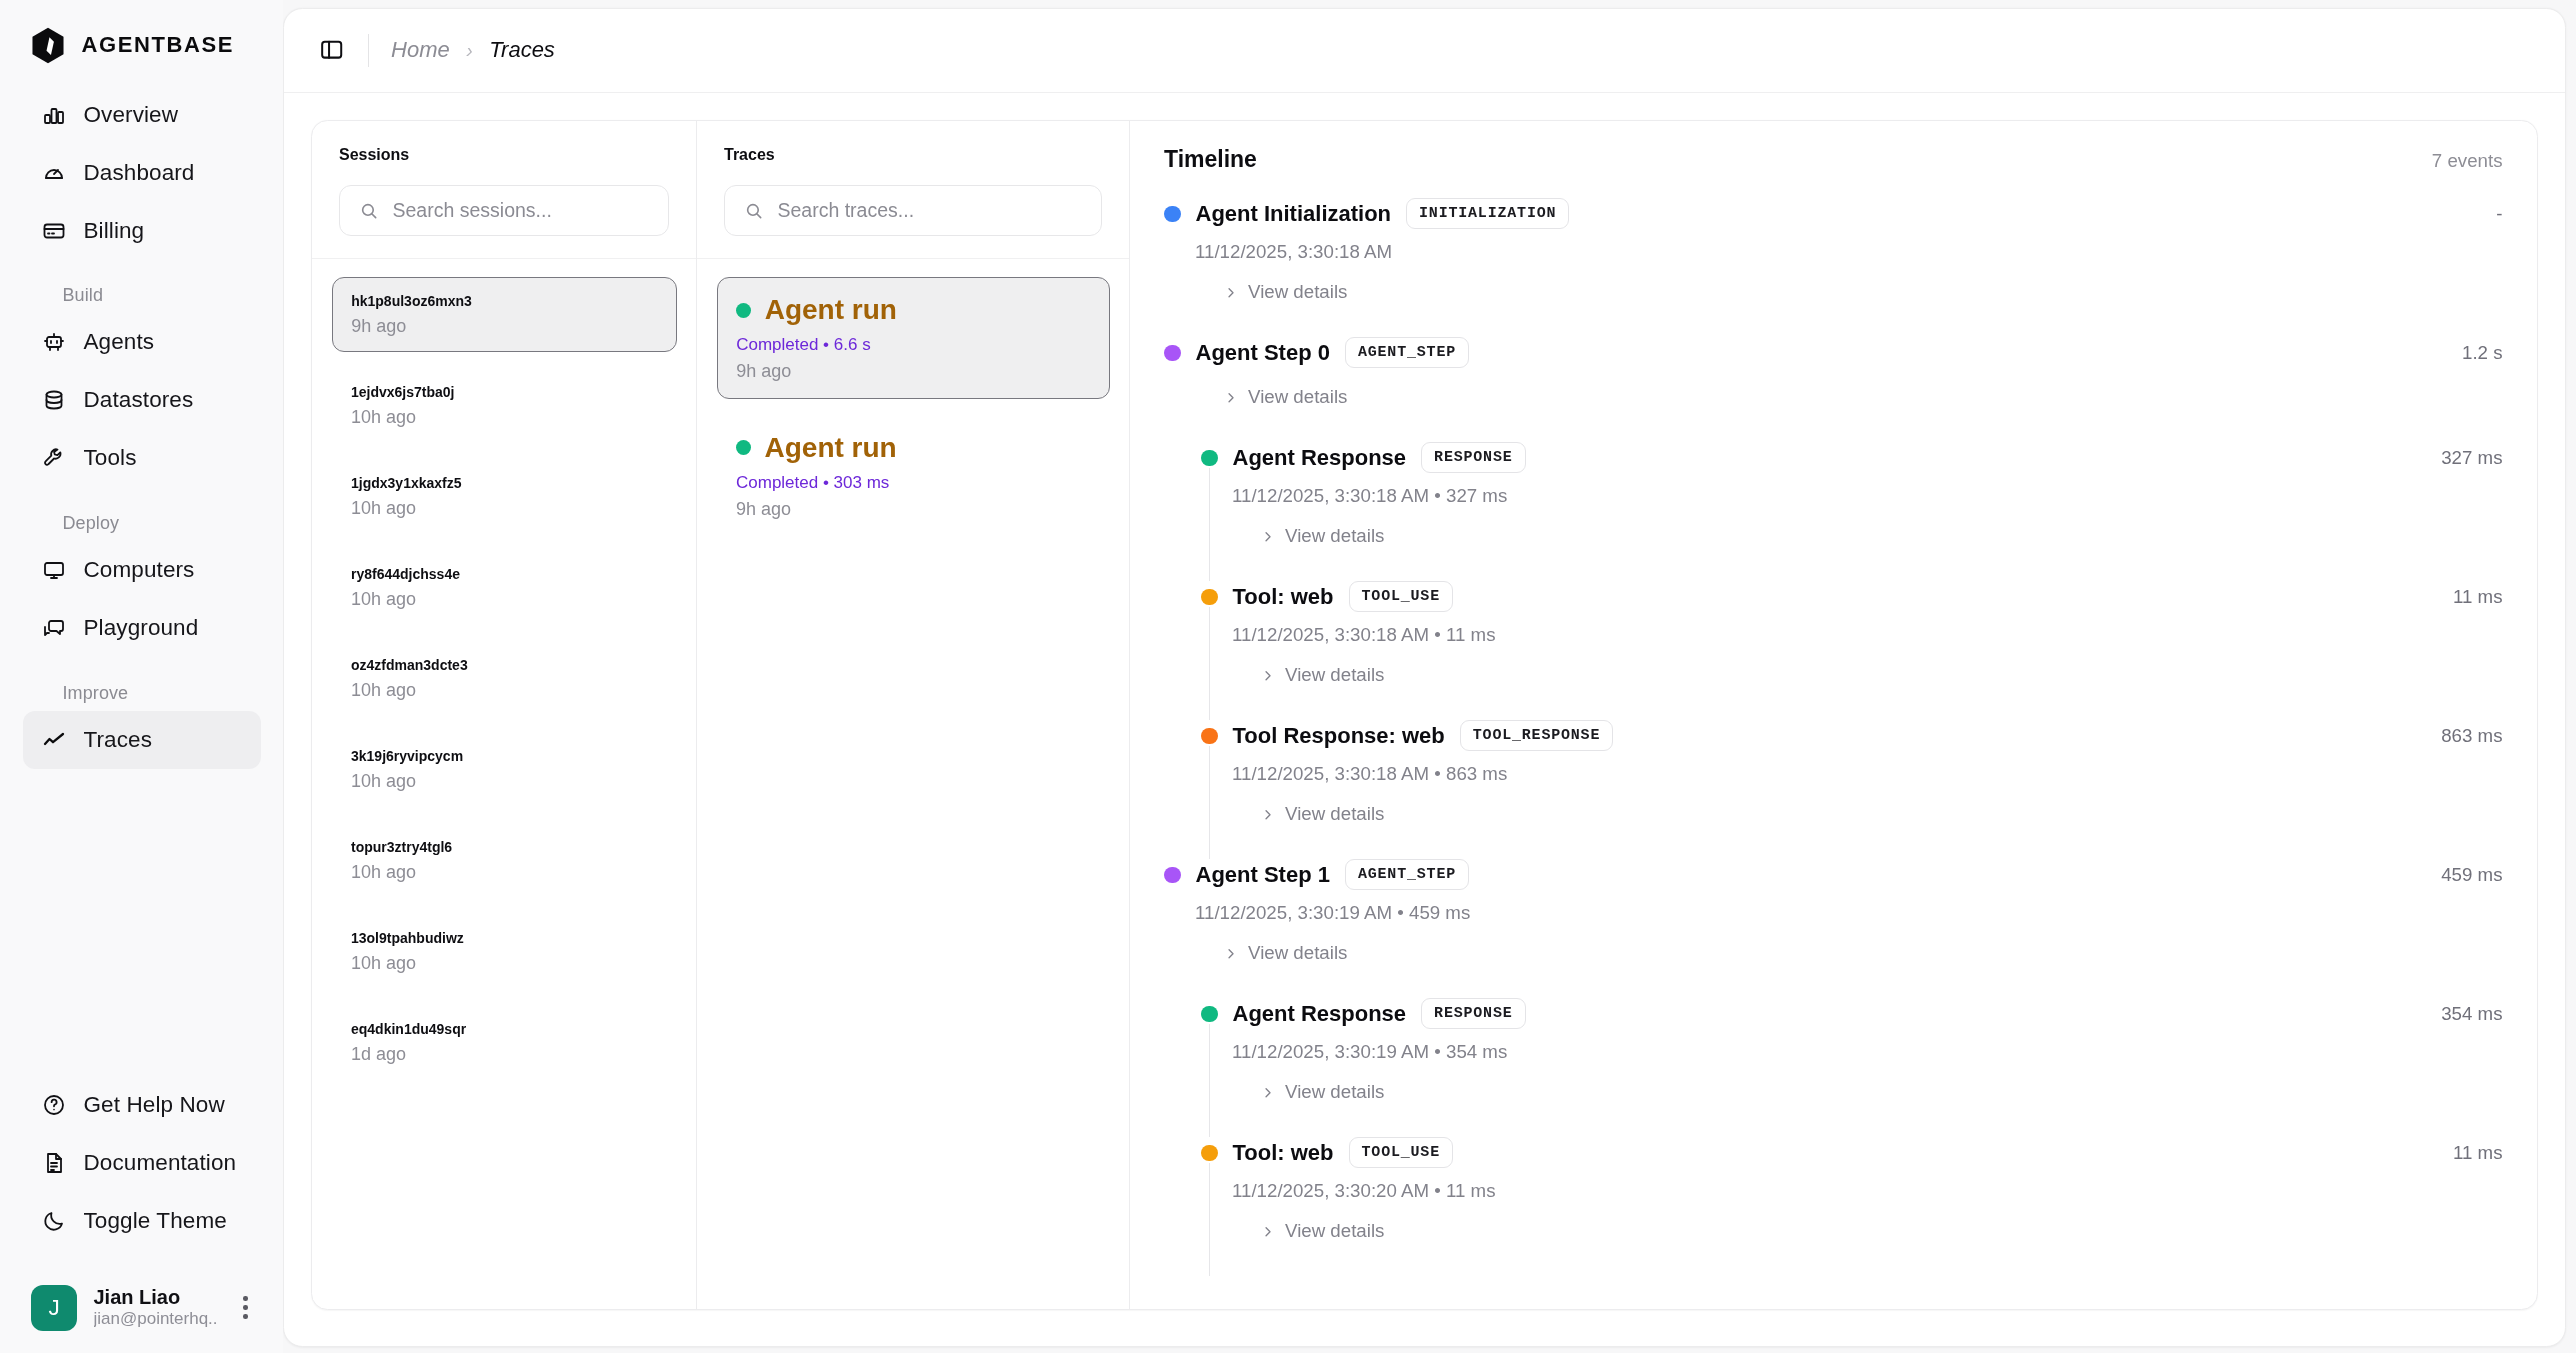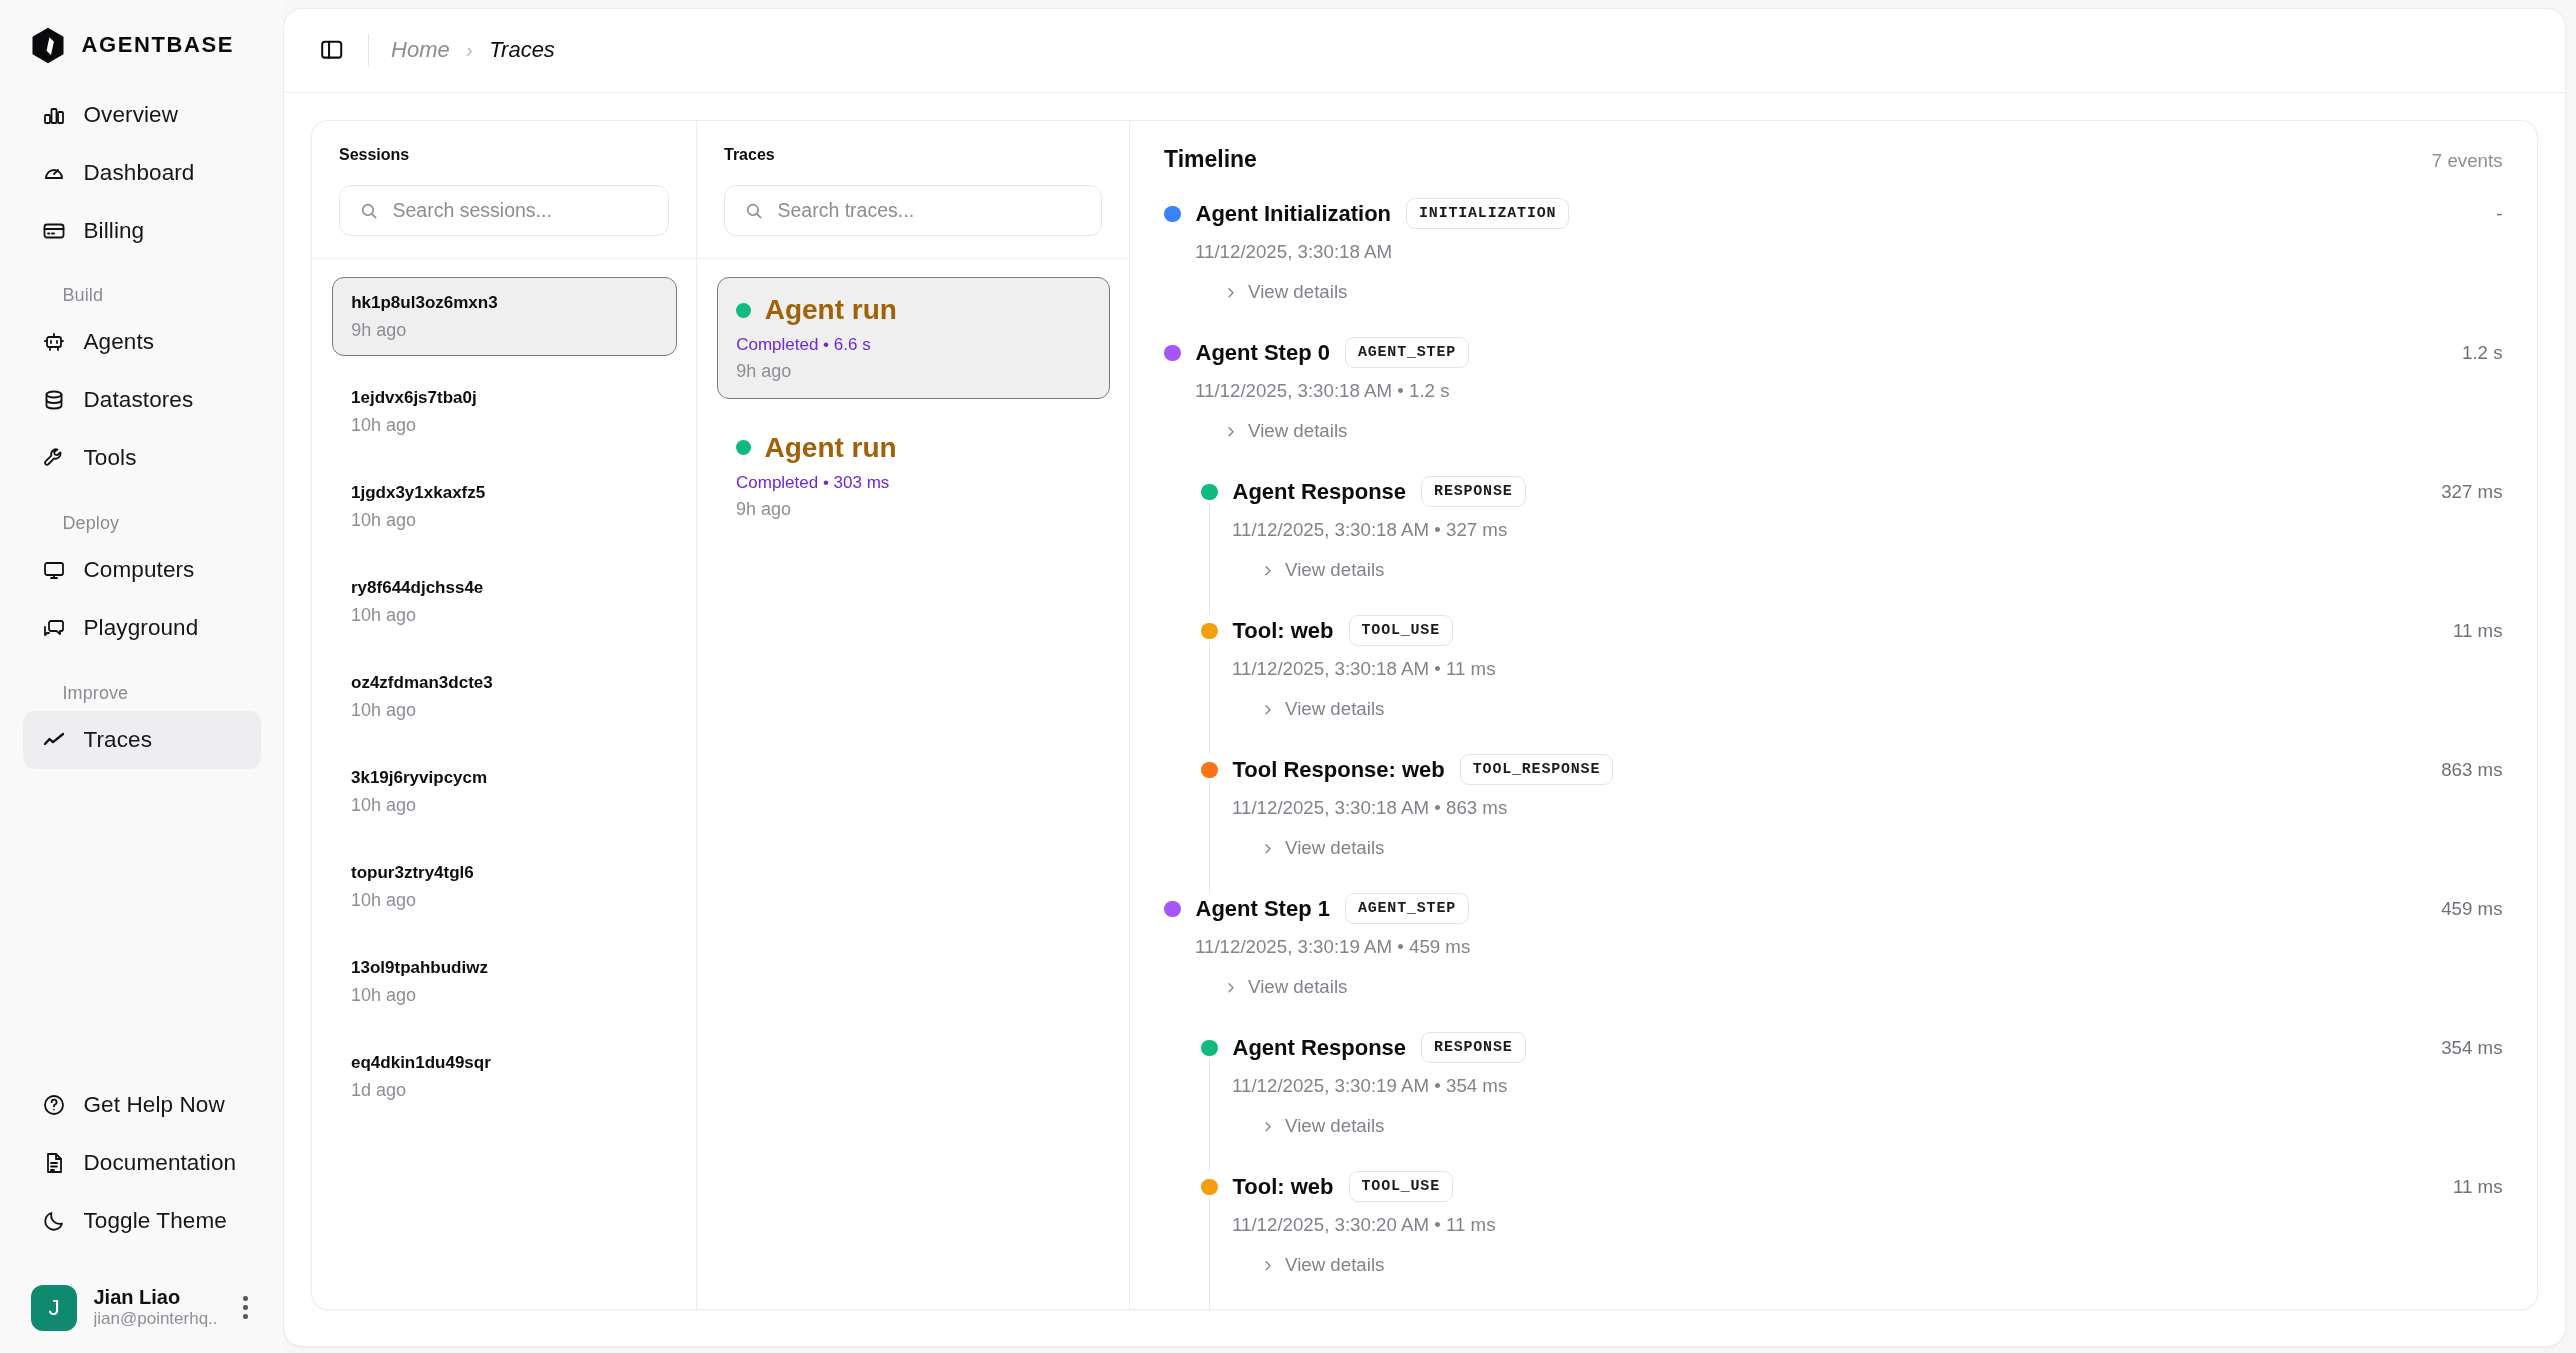--- a/index.html
+++ b/index.html
@@ -117,21 +117,21 @@
     border: 0; outline: 0; font-size: 19.5px; color: #111;
     font-family: "Liberation Sans", sans-serif; width: 100%; background: transparent;
   }
   .search input::placeholder { color: #8b8b93; }
   .col-body { flex: 1 1 auto; overflow: hidden; padding: 18px 19.5px; }
 
   .session-item {
     padding: 15px 19.5px; border-radius: 12px; cursor: pointer; margin-bottom: 16.5px;
   }
   .session-item.selected { background: #efeff0; border: 0.7px solid #78787f; padding: 14.2px 18.7px; }
-  .session-id { font-size: 17px; font-weight: 700; color: #0e0e12; margin-bottom: 7.5px; }
+  .session-id { font-size: 14px; font-weight: 700; color: #0e0e12; margin-bottom: 7.5px; }
   .session-age { font-size: 18px; color: #8d8d95; }
 
   .trace-item { padding: 16.5px 19.5px; border-radius: 12px; cursor: pointer; margin-bottom: 16.5px; }
   .trace-item.selected { background: #efeff0; border: 0.7px solid #78787f; padding: 15.7px 18.7px; }
   .trace-head { display: flex; align-items: center; gap: 13.5px; margin-bottom: 9px; }
   .dot { width: 15px; height: 15px; border-radius: 50%; flex: 0 0 15px; }
   .trace-name { font-size: 28px; font-weight: 700; color: #a16207; }
   .trace-sub { font-size: 17px; color: #6d28d9; margin-bottom: 6px; padding-left: 0; }
   .trace-age { font-size: 18px; color: #8d8d95; }
 
@@ -470,21 +470,20 @@
               </div>
               <div class="ev-gap"></div>
 
               <div class="ev depth1">
                 <div class="left">
                   <div class="ev-row">
                       <span class="ev-dot" style="background:#a855f7"></span>
                     <span class="ev-name">Agent Step 0</span>
                     <span class="badge">AGENT_STEP</span>
                     </div>
-                  <div class="ev-time">11/12/2025, 3:30:18 AM • 1.2 s</div>
                   <div class="ev-details">
                     <span class="chev">
                         <svg viewBox="0 0 24 24" width="13.5" height="13.5" fill="none" stroke="#82828b" stroke-width="2.4" stroke-linecap="round" stroke-linejoin="round">
                           <path d="M9 5l7 7-7 7"></path>
                         </svg>
                       </span>
                     <span>View details</span>
                   </div>
                 </div>
                 <div class="dur">1.2 s</div>

